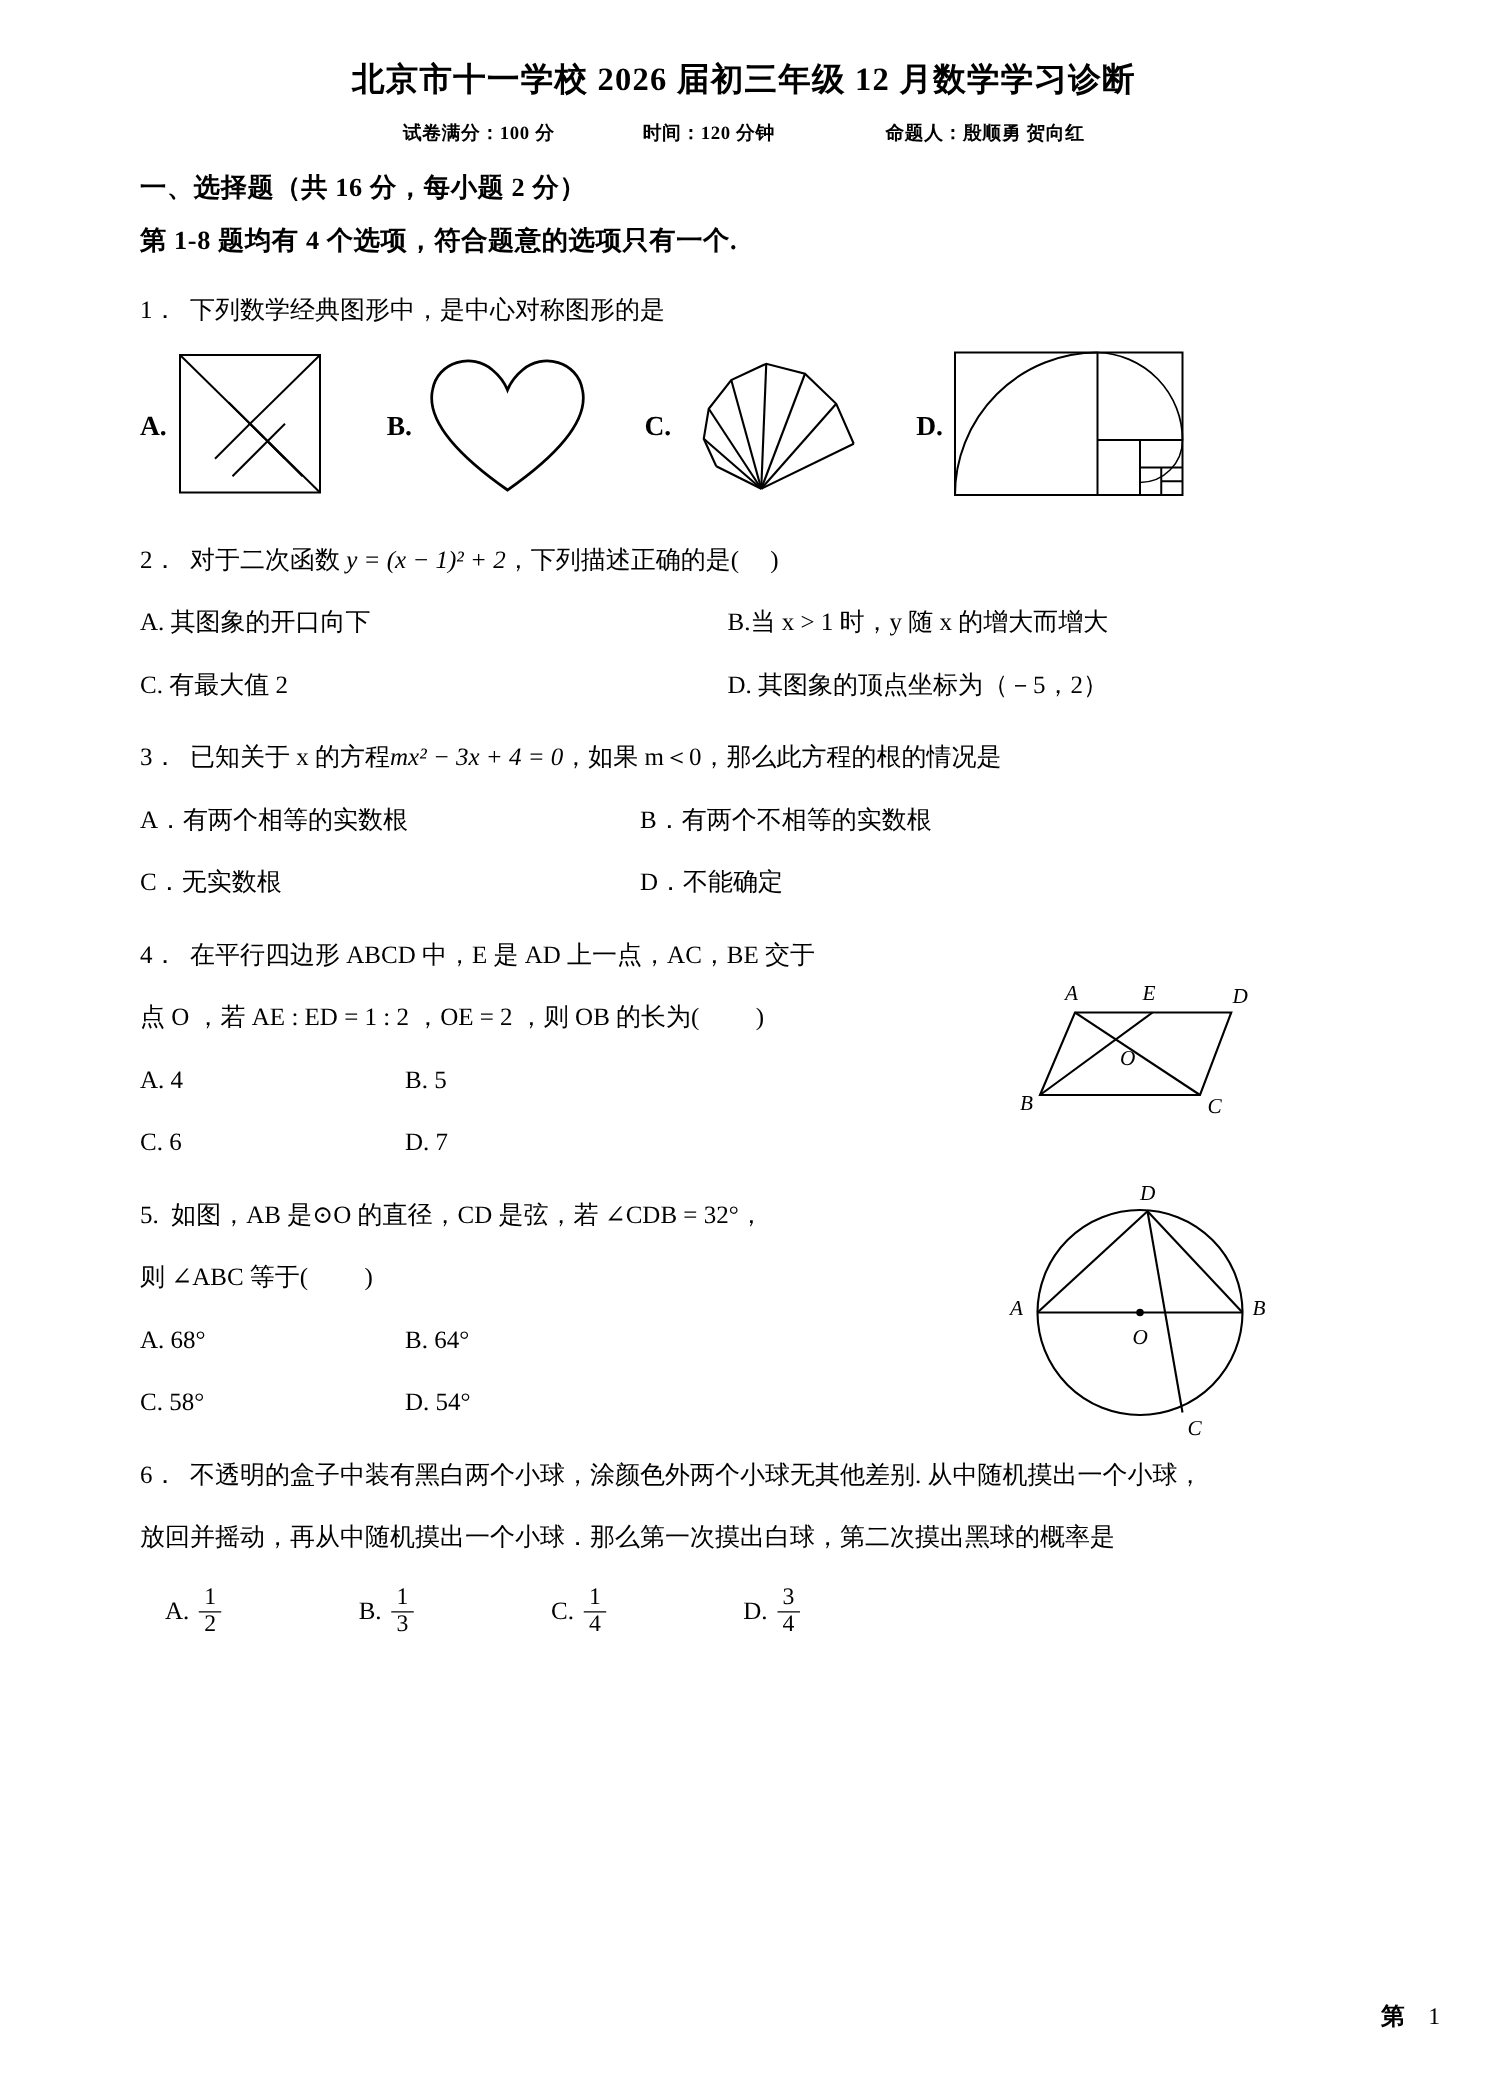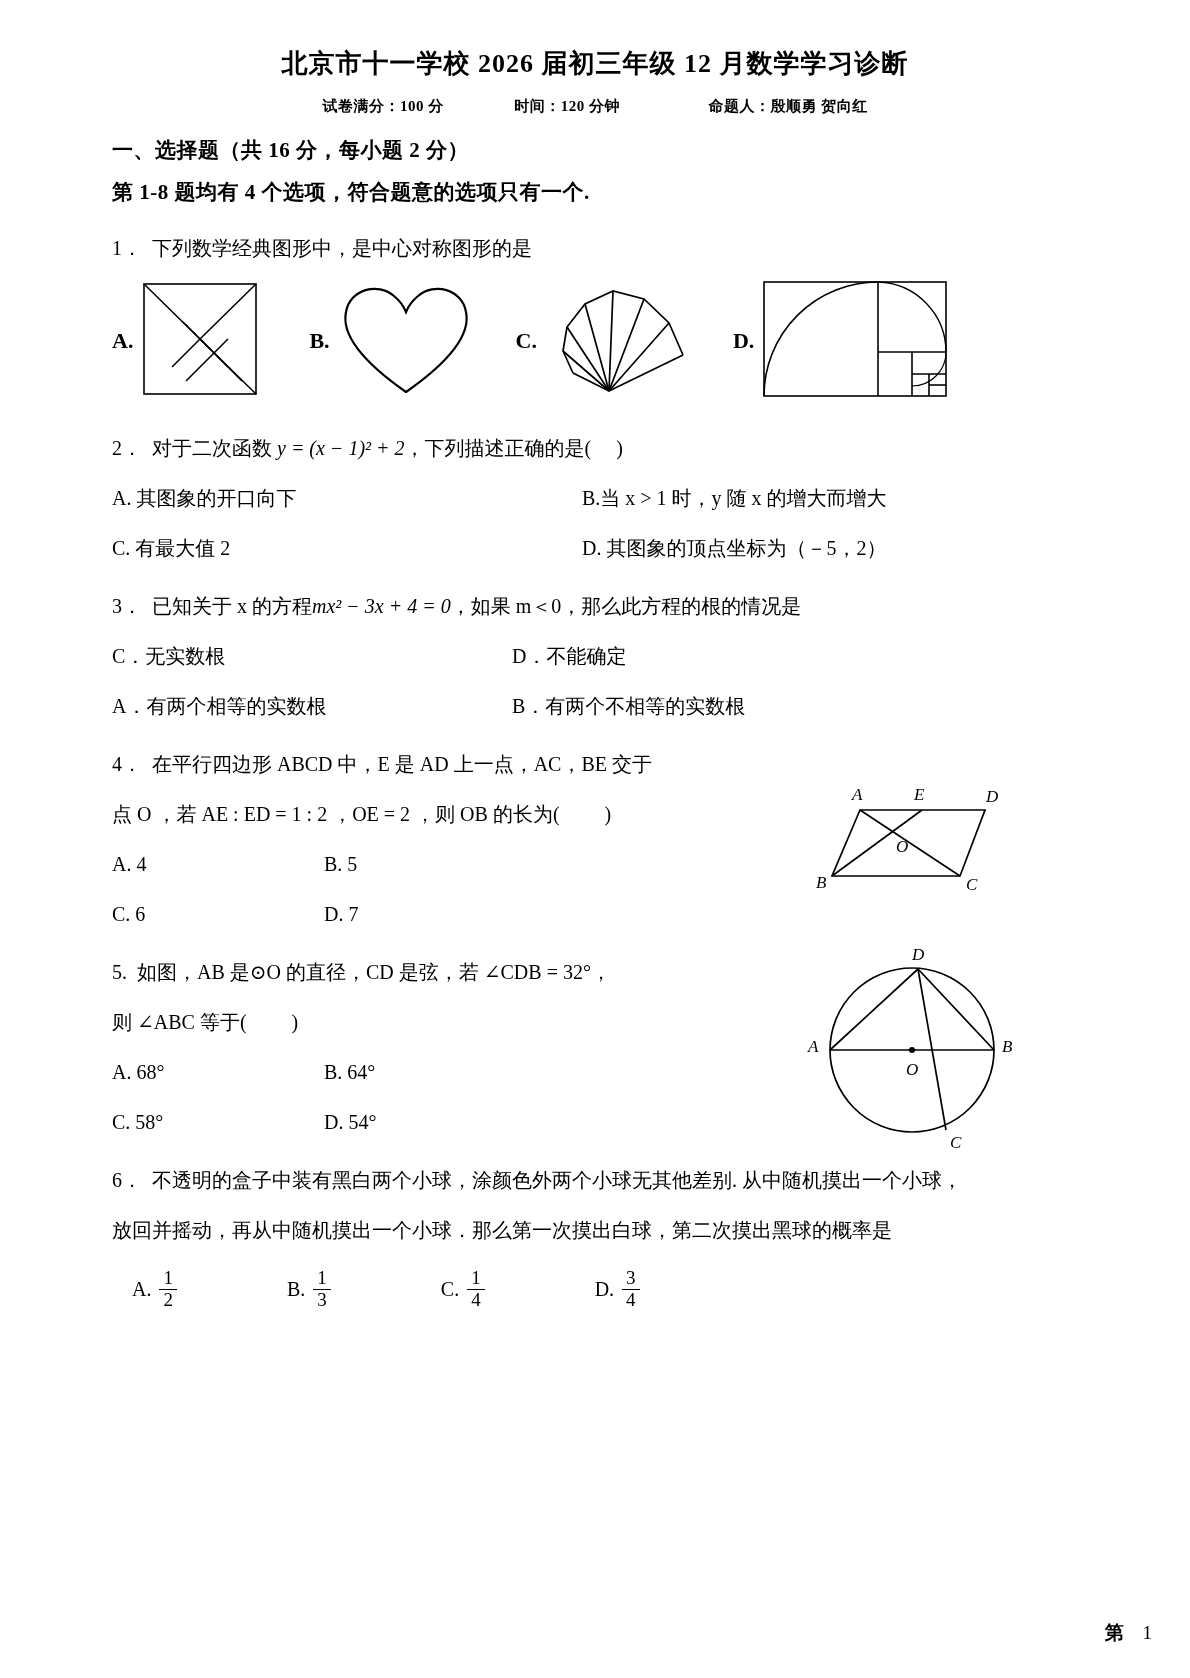--- a/index.html
+++ b/index.html
@@ -75,21 +75,21 @@
   
   .frac-row{display:flex;margin-top:22px;margin-left:132px;align-items:center;}
   .frac-item{display:flex;align-items:center;margin-right:110px;}
   .frac-letter{font-size:20px;margin-right:8px;}
   .frac{display:inline-flex;flex-direction:column;align-items:center;font-size:19px;line-height:1.08;}
   .frac .num{padding:0 4px;}
   .frac .den{padding:0 4px;border-top:1.6px solid #000;}
 
   
   .footer{
-    position:absolute;right:38px;bottom:32px;
+    position:absolute;right:38px;bottom:52px;
     font-size:19px;font-weight:bold;
   }
   .footer .pg{margin-left:14px;font-weight:normal;}
 </style>
 </head>
 <body>
 
 <div class="page">
 
   <div class="doc-title">北京市十一学校 2026 届初三年级 12 月数学学习诊断</div>
@@ -180,26 +180,26 @@
   </div>
   <div class="q opts-row">
     <span class="opt w-half">C. 有最大值 2</span>
     <span class="opt">D. 其图象的顶点坐标为（－5，2）</span>
   </div>
 
   <div class="q q-stem">
     <span>3．</span><span class="nbsp"></span><span>已知关于 x 的方程</span><i class="v">mx² − 3x + 4 = 0</i><span>，如果 m＜0，那么此方程的根的情况是</span>
   </div>
   <div class="q opts-row">
+    <span class="opt w-q3">A．有两个相等的实数根</span>
+    <span class="opt">B．有两个不相等的实数根</span>
+  </div>
+  <div class="q opts-row">
     <span class="opt w-q3">C．无实数根</span>
     <span class="opt">D．不能确定</span>
-  </div>
-  <div class="q opts-row">
-    <span class="opt w-q3">A．有两个相等的实数根</span>
-    <span class="opt">B．有两个不相等的实数根</span>
   </div>
 
   <div class="q q-stem">
     <span>4．</span><span class="nbsp"></span><span>在平行四边形 ABCD 中，E 是 AD 上一点，AC，BE 交于</span>
   </div>
   <div class="q q-line">
     <span>点 O ，若 AE : ED = 1 : 2 ，OE = 2 ，则 OB 的长为(　　 )</span>
   </div>
   <div class="q opts-row">
     <span class="opt w-q4">A. 4</span>

